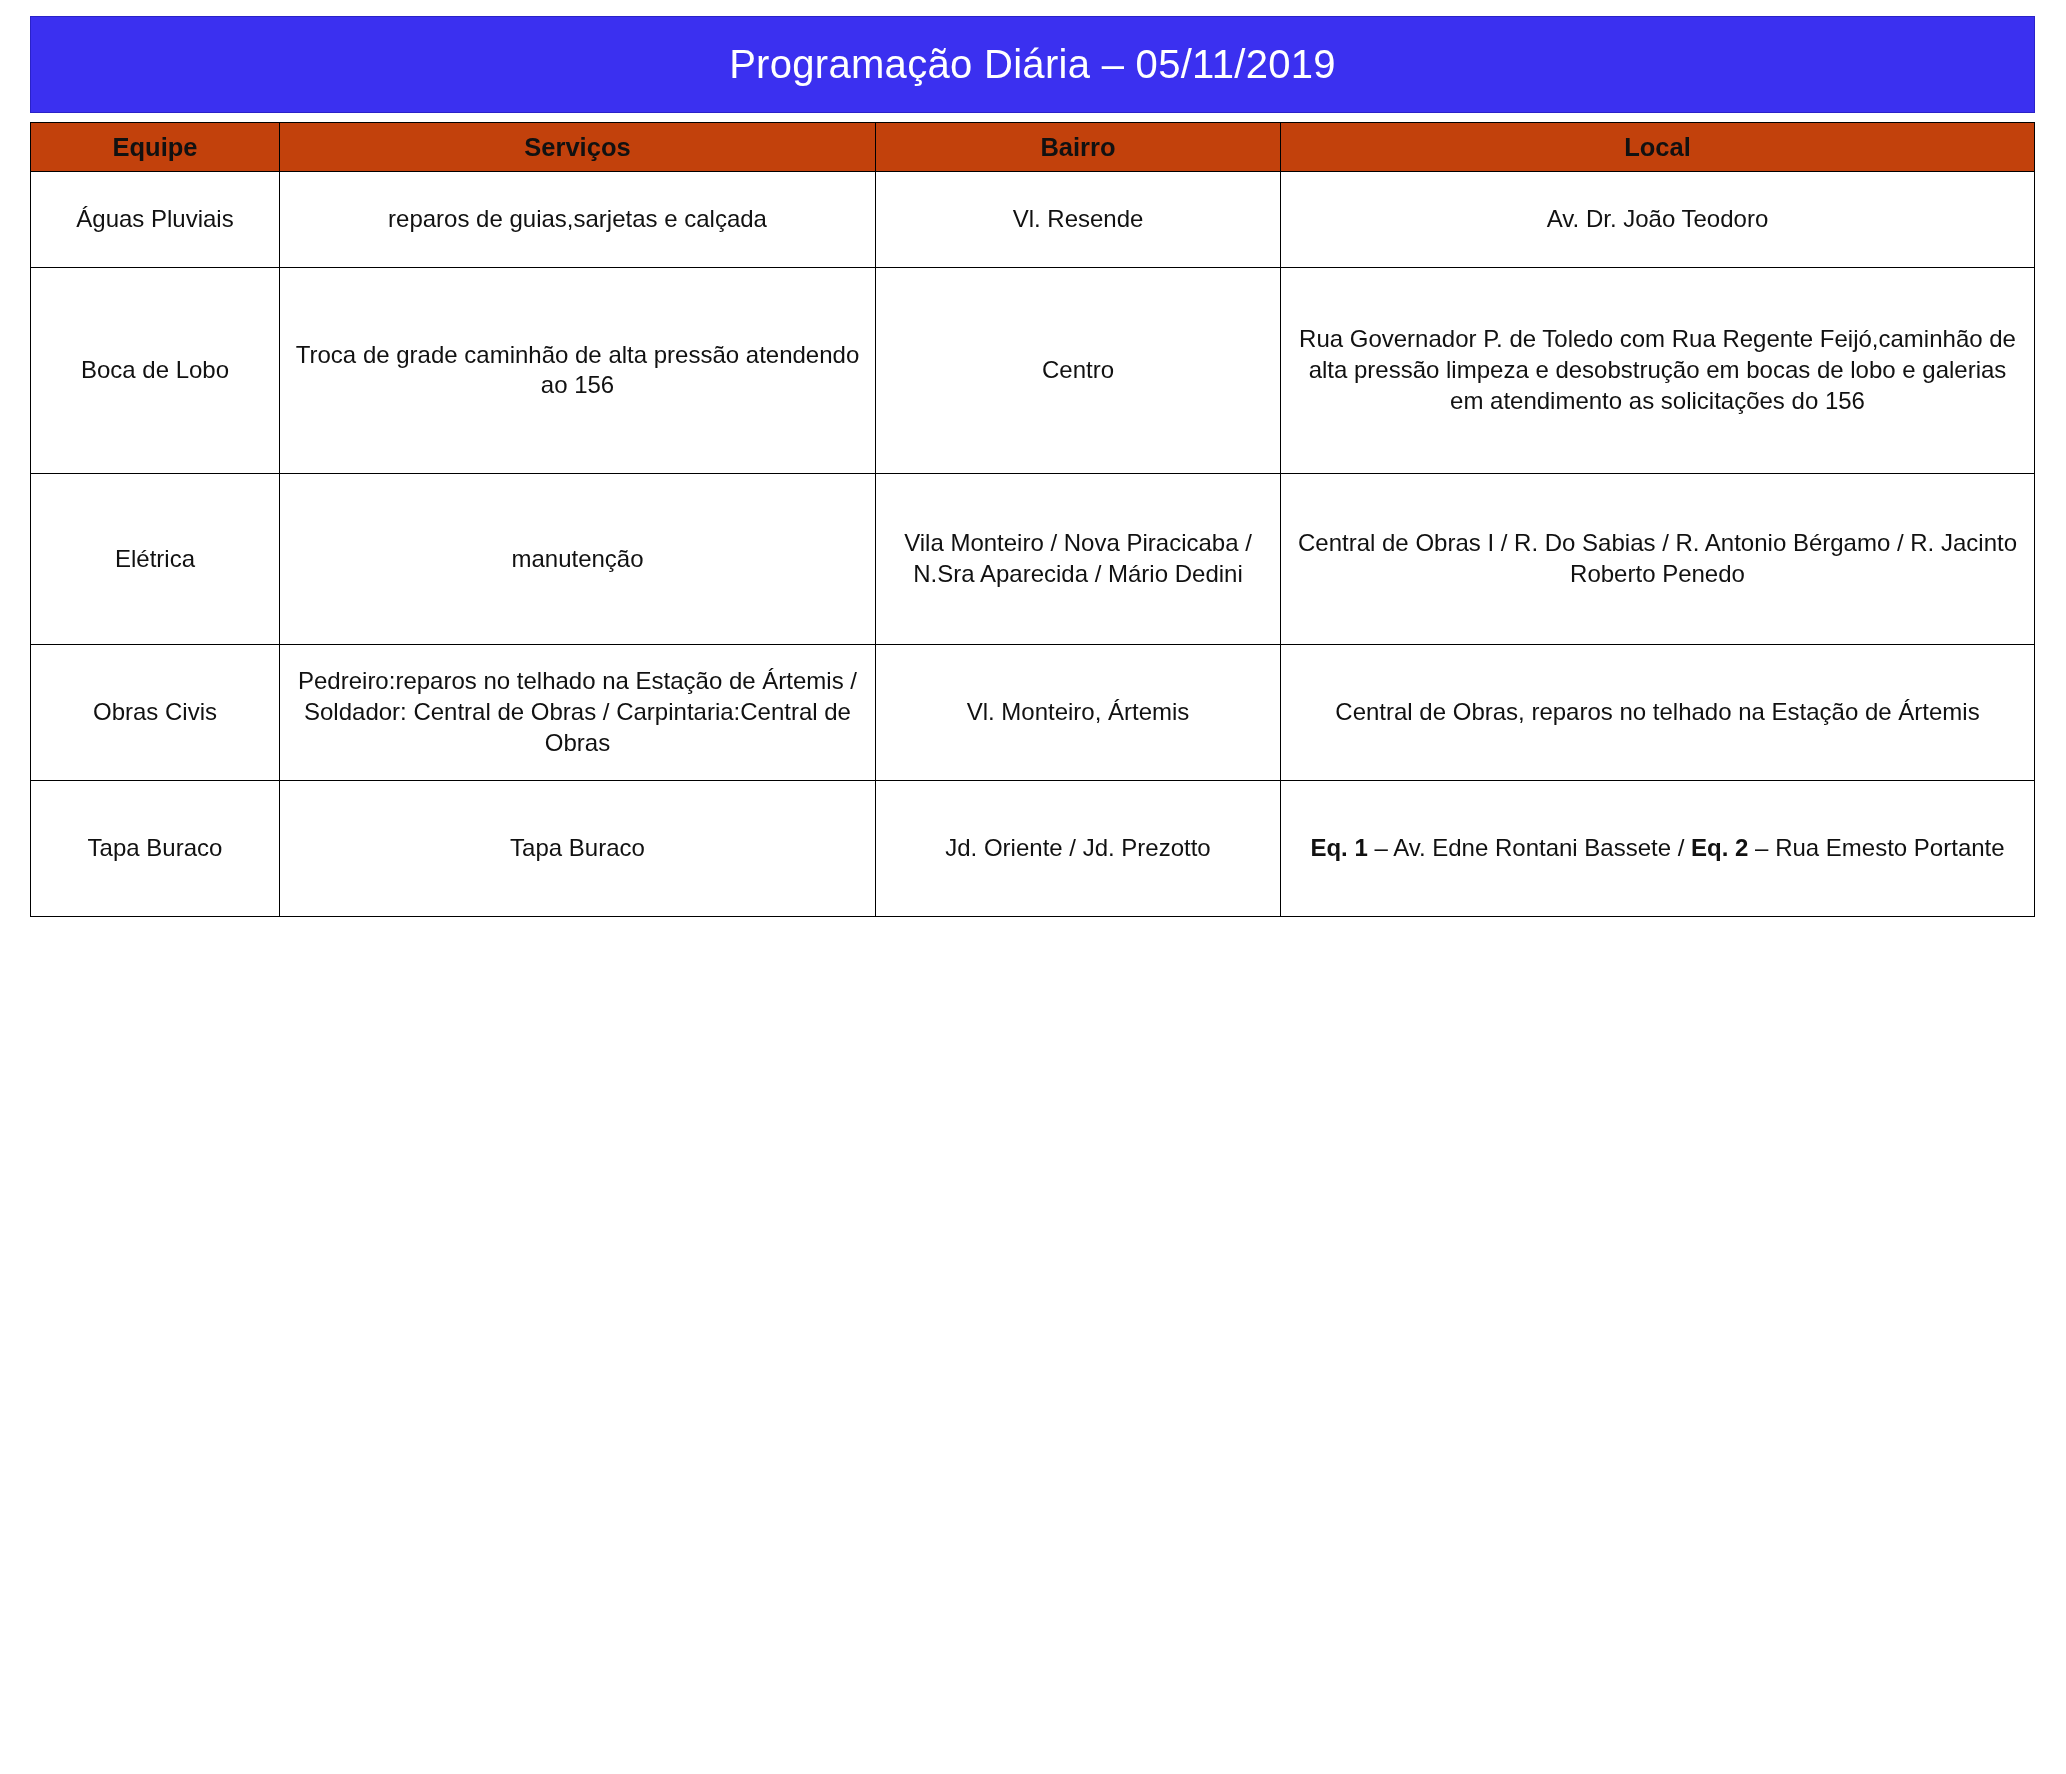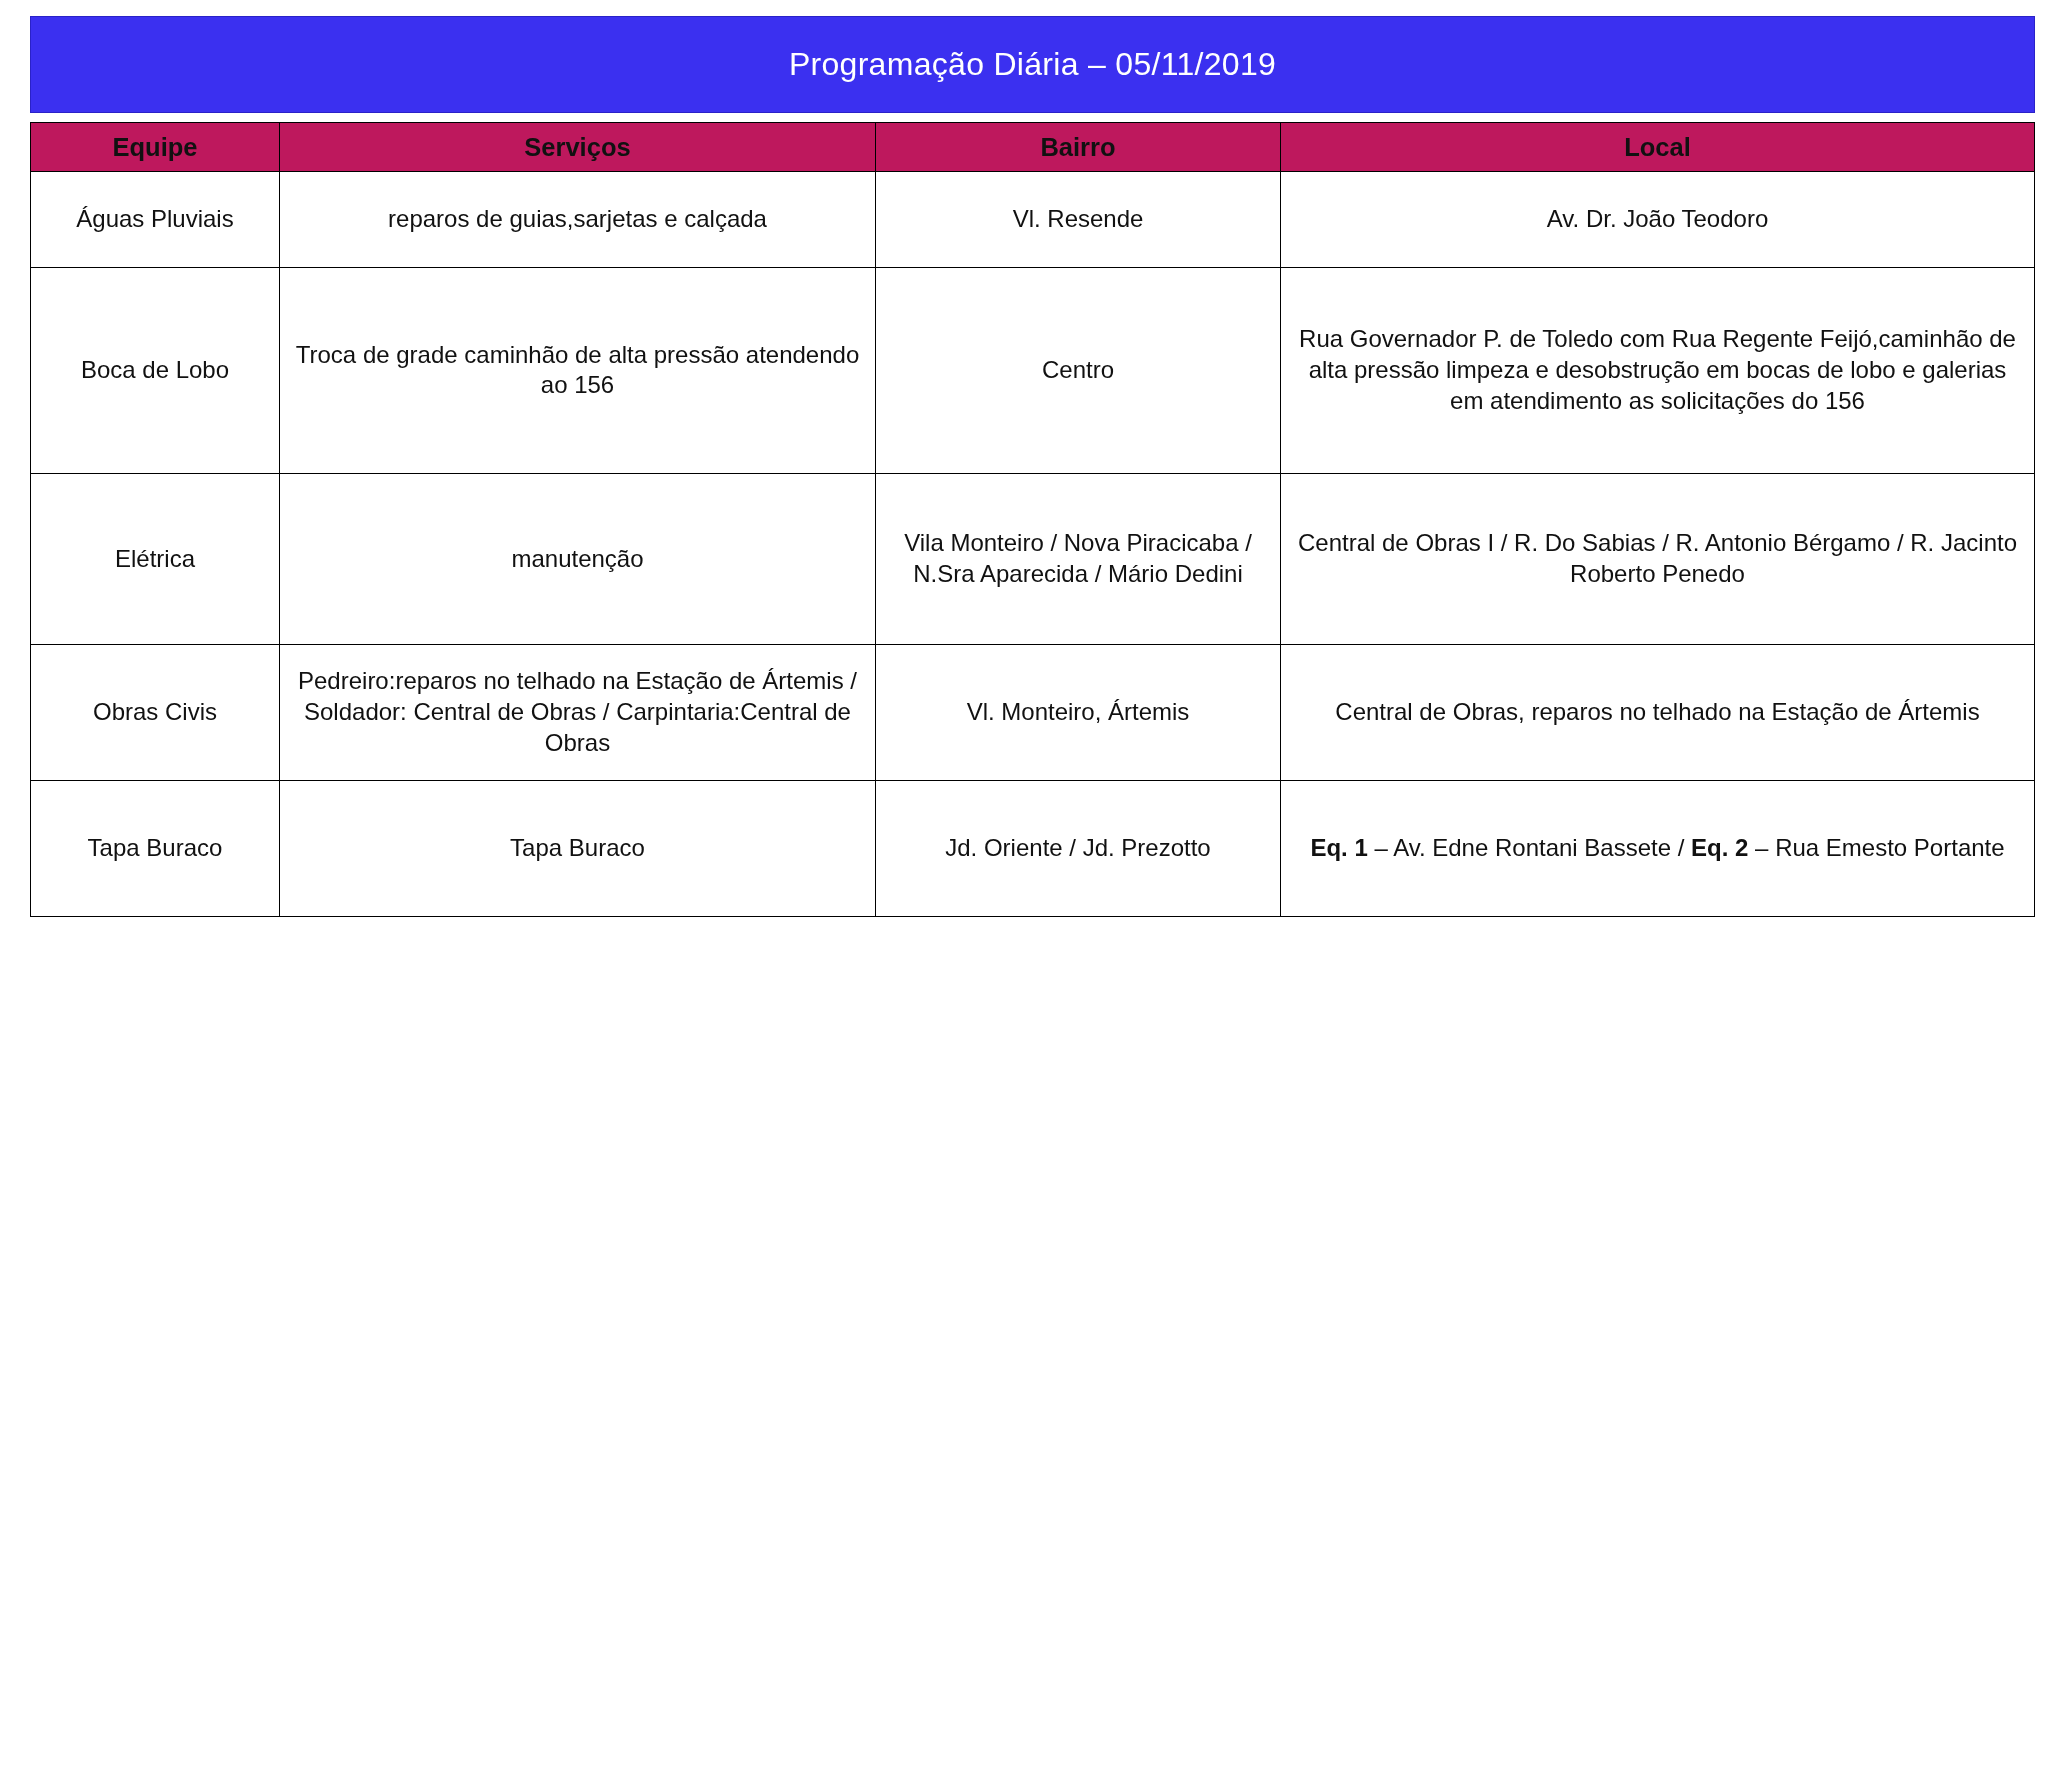--- a/index.html
+++ b/index.html
@@ -21,41 +21,41 @@
   .title-bar {
     box-sizing: border-box;
     width: 2005px;
     height: 97px;
     background: #3b30f0;
     border: 1.7px solid #2a22c8;
     display: flex;
     align-items: center;
     justify-content: center;
     color: #ffffff;
-    font-size: 32px;
+    font-size: 40px;
     letter-spacing: 0.3px;
   }
   table.sched {
     border-collapse: collapse;
     width: 2005px;
     margin-top: 9.3px;
     table-layout: fixed;
   }
   table.sched td, table.sched th {
     border: 1.7px solid #000000;
     padding: 1px 8px;
     text-align: center;
     vertical-align: middle;
     color: #111111;
     font-size: 24px;
     line-height: 1.28;
     word-wrap: break-word;
   }
   table.sched thead th {
-    background: #be185d;
+    background: #c2410c;
     font-size: 25.5px;
     font-weight: bold;
     height: 43px;
     padding: 2.3px 4.6px;
   }
   col.c-equipe { width: 249px; }
   col.c-servicos { width: 596px; }
   col.c-bairro { width: 405px; }
   col.c-local { width: 754px; }
 

